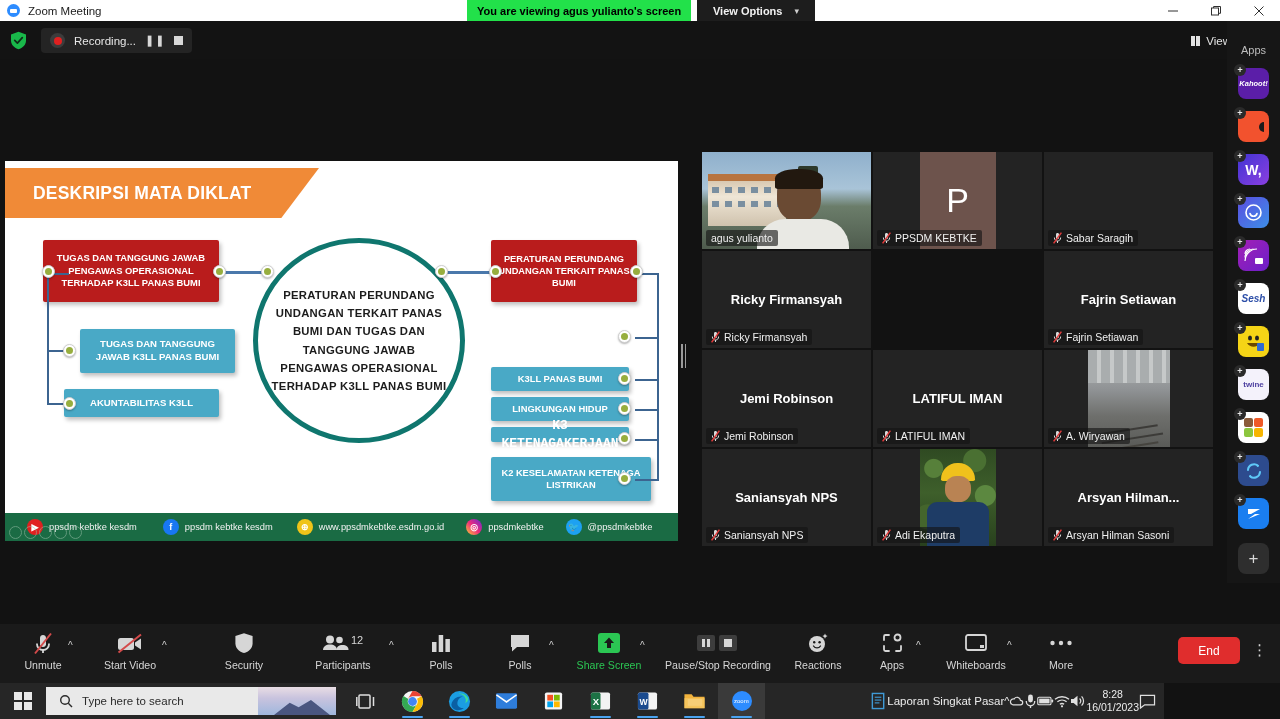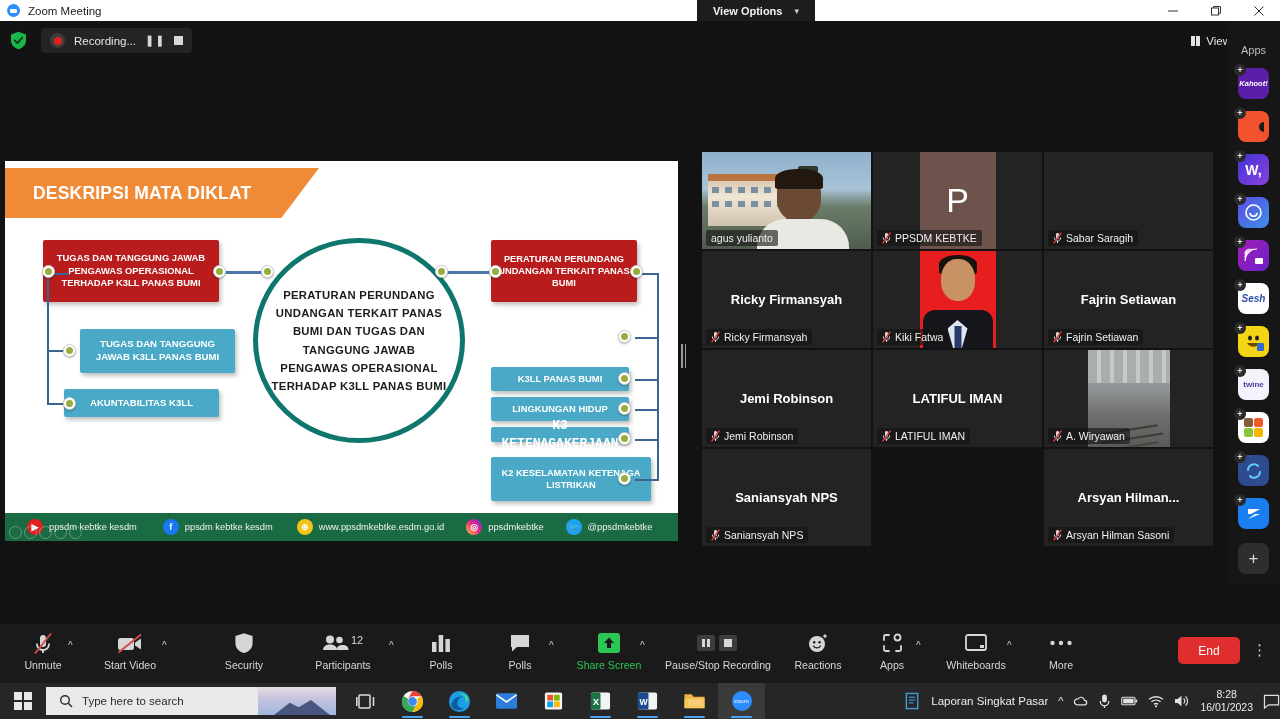--- a/index.html
+++ b/index.html
@@ -326,21 +326,21 @@
     line-height: 1;
   }
   .app-add {
     width: 31px; height: 31px; border-radius: 8px; background: #2e2e2e;
     color: #d8d8d8; font-size: 17px; display: flex; align-items: center;
     justify-content: center; margin-top: 14px;
   }
 
   
   .taskbar {
-    position: absolute; left: 0; bottom: 0; width: 1280px; height: 36px;
+    position: absolute; left: 0; bottom: 0; width: 1164px; height: 36px;
     background: #262626; display: flex; align-items: center;
   }
   .start {
     width: 46px; height: 36px; display: flex; align-items: center; justify-content: center;
   }
   .win-logo { display: grid; grid-template-columns: 8px 8px; grid-template-rows: 8px 8px; gap: 2px; }
   .win-logo i { background: #e8e8e8; display: block; }
   .search-box {
     width: 290px; height: 28px; background: #e9e9e9; display: flex;
     align-items: center; gap: 9px; padding-left: 13px; position: relative;
@@ -354,32 +354,33 @@
   .search-thumb::after {
     content:""; position:absolute; right:6px; bottom:0; width:56px; height:15px;
     background:#4a5680; clip-path: polygon(0 100%,28% 18%,44% 48%,66% 0,100% 100%);
   }
   .tb-icon { width: 47px; height: 36px; display: flex; align-items: center; justify-content: center; position: relative; }
   .tb-icon.running::after {
     content:""; position:absolute; bottom:1px; left:13px; width:21px; height:2.5px;
     background:#4aa3f0; border-radius:2px;
   }
   .tb-icon.active { background: #3a3a3a; }
-  .tray { margin-left: auto; display: flex; align-items: center; gap: 10px; }
+  .tray { margin-left: auto; display: flex; align-items: center; padding-right: 8px; }
   .tray-text { color: #ececec; font-size: 11.5px; }
   .clock { color: #ececec; font-size: 10.5px; line-height: 1.25; text-align: center; }
 </style>
 </head>
 <body>
 
 <div id="app">
 
   <div class="titlebar">
     <div class="tb-logo"></div>
     <div class="tb-title">Zoom Meeting</div>
+    <div class="tb-banner">You are viewing agus yulianto's screen</div>
     <div class="tb-viewopts">
       <span>View Options</span>
       <span class="chev">▾</span>
     </div>
     <div class="tb-winbtns">
       <div class="tb-winbtn">
         <svg width="12" height="12" viewBox="0 0 12 12">
             <line x1="1" y1="6" x2="11" y2="6" stroke="#303030" stroke-width="1"></line>
           </svg>
       </div>
@@ -574,40 +575,20 @@
         <svg class="mic-off" viewBox="0 0 9 12">
           <path d="M4.5 1.1c-.9 0-1.5.6-1.5 1.4v3.3c0 .8.6 1.4 1.5 1.4s1.5-.6 1.5-1.4V2.5c0-.8-.6-1.4-1.5-1.4z" fill="#d9d9d9"></path>
           <path d="M1.4 5.5v.5c0 1.7 1.4 3 3.1 3s3.1-1.3 3.1-3v-.5" fill="none" stroke="#d9d9d9" stroke-width="1"></path>
           <line x1="4.5" y1="9" x2="4.5" y2="11" stroke="#d9d9d9" stroke-width="1"></line>
           <line x1="0.6" y1="11.4" x2="8.4" y2="0.6" stroke="#e23b3b" stroke-width="1.5"></line>
         </svg>
         <span>Ricky Firmansyah</span>
       </div>
     </div>
 
-    <div class="tile" style="left:171px; top:99px;">
-      <div class="avatar-square">
-        <div class="ph-kiki">
-          <div class="hair"></div>
-            <div class="head"></div>
-            <div class="suit"></div>
-          <div class="shirt"></div>
-            <div class="tie"></div>
-        </div>
-      </div>
-      <div class="tile-nametag">
-        <svg class="mic-off" viewBox="0 0 9 12">
-          <path d="M4.5 1.1c-.9 0-1.5.6-1.5 1.4v3.3c0 .8.6 1.4 1.5 1.4s1.5-.6 1.5-1.4V2.5c0-.8-.6-1.4-1.5-1.4z" fill="#d9d9d9"></path>
-          <path d="M1.4 5.5v.5c0 1.7 1.4 3 3.1 3s3.1-1.3 3.1-3v-.5" fill="none" stroke="#d9d9d9" stroke-width="1"></path>
-          <line x1="4.5" y1="9" x2="4.5" y2="11" stroke="#d9d9d9" stroke-width="1"></line>
-          <line x1="0.6" y1="11.4" x2="8.4" y2="0.6" stroke="#e23b3b" stroke-width="1.5"></line>
-        </svg>
-        <span>Kiki Fatwa</span>
-      </div>
-    </div>
 
     <div class="tile" style="left:342px; top:99px;">
       <div class="tile-bigname">Fajrin Setiawan</div>
       <div class="tile-nametag">
         <svg class="mic-off" viewBox="0 0 9 12">
           <path d="M4.5 1.1c-.9 0-1.5.6-1.5 1.4v3.3c0 .8.6 1.4 1.5 1.4s1.5-.6 1.5-1.4V2.5c0-.8-.6-1.4-1.5-1.4z" fill="#d9d9d9"></path>
           <path d="M1.4 5.5v.5c0 1.7 1.4 3 3.1 3s3.1-1.3 3.1-3v-.5" fill="none" stroke="#d9d9d9" stroke-width="1"></path>
           <line x1="4.5" y1="9" x2="4.5" y2="11" stroke="#d9d9d9" stroke-width="1"></line>
           <line x1="0.6" y1="11.4" x2="8.4" y2="0.6" stroke="#e23b3b" stroke-width="1.5"></line>
         </svg>
@@ -662,20 +643,39 @@
         <svg class="mic-off" viewBox="0 0 9 12">
           <path d="M4.5 1.1c-.9 0-1.5.6-1.5 1.4v3.3c0 .8.6 1.4 1.5 1.4s1.5-.6 1.5-1.4V2.5c0-.8-.6-1.4-1.5-1.4z" fill="#d9d9d9"></path>
           <path d="M1.4 5.5v.5c0 1.7 1.4 3 3.1 3s3.1-1.3 3.1-3v-.5" fill="none" stroke="#d9d9d9" stroke-width="1"></path>
           <line x1="4.5" y1="9" x2="4.5" y2="11" stroke="#d9d9d9" stroke-width="1"></line>
           <line x1="0.6" y1="11.4" x2="8.4" y2="0.6" stroke="#e23b3b" stroke-width="1.5"></line>
         </svg>
         <span>Saniansyah NPS</span>
       </div>
     </div>
 
+    <div class="tile" style="left:171px; top:297px;">
+      <div class="avatar-square">
+        <div class="ph-adi">
+          <div class="leaves"></div>
+            <div class="helmet"></div>
+            <div class="face"></div>
+            <div class="body"></div>
+        </div>
+      </div>
+      <div class="tile-nametag">
+        <svg class="mic-off" viewBox="0 0 9 12">
+          <path d="M4.5 1.1c-.9 0-1.5.6-1.5 1.4v3.3c0 .8.6 1.4 1.5 1.4s1.5-.6 1.5-1.4V2.5c0-.8-.6-1.4-1.5-1.4z" fill="#d9d9d9"></path>
+          <path d="M1.4 5.5v.5c0 1.7 1.4 3 3.1 3s3.1-1.3 3.1-3v-.5" fill="none" stroke="#d9d9d9" stroke-width="1"></path>
+          <line x1="4.5" y1="9" x2="4.5" y2="11" stroke="#d9d9d9" stroke-width="1"></line>
+          <line x1="0.6" y1="11.4" x2="8.4" y2="0.6" stroke="#e23b3b" stroke-width="1.5"></line>
+        </svg>
+        <span>Adi Ekaputra</span>
+      </div>
+    </div>
 
     <div class="tile" style="left:342px; top:297px;">
       <div class="tile-bigname">Arsyan  Hilman...</div>
       <div class="tile-nametag">
         <svg class="mic-off" viewBox="0 0 9 12">
           <path d="M4.5 1.1c-.9 0-1.5.6-1.5 1.4v3.3c0 .8.6 1.4 1.5 1.4s1.5-.6 1.5-1.4V2.5c0-.8-.6-1.4-1.5-1.4z" fill="#d9d9d9"></path>
           <path d="M1.4 5.5v.5c0 1.7 1.4 3 3.1 3s3.1-1.3 3.1-3v-.5" fill="none" stroke="#d9d9d9" stroke-width="1"></path>
           <line x1="4.5" y1="9" x2="4.5" y2="11" stroke="#d9d9d9" stroke-width="1"></line>
           <line x1="0.6" y1="11.4" x2="8.4" y2="0.6" stroke="#e23b3b" stroke-width="1.5"></line>
         </svg>

